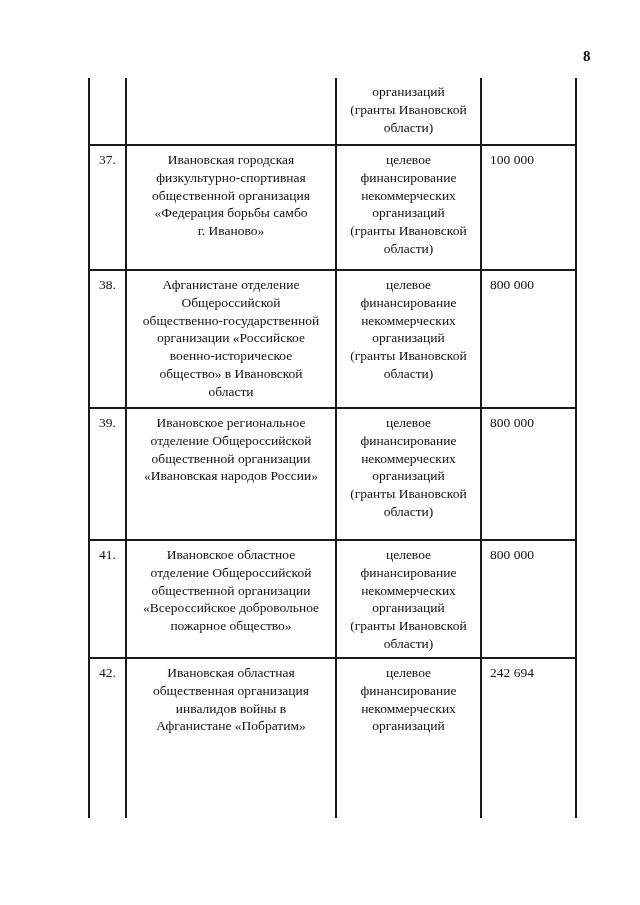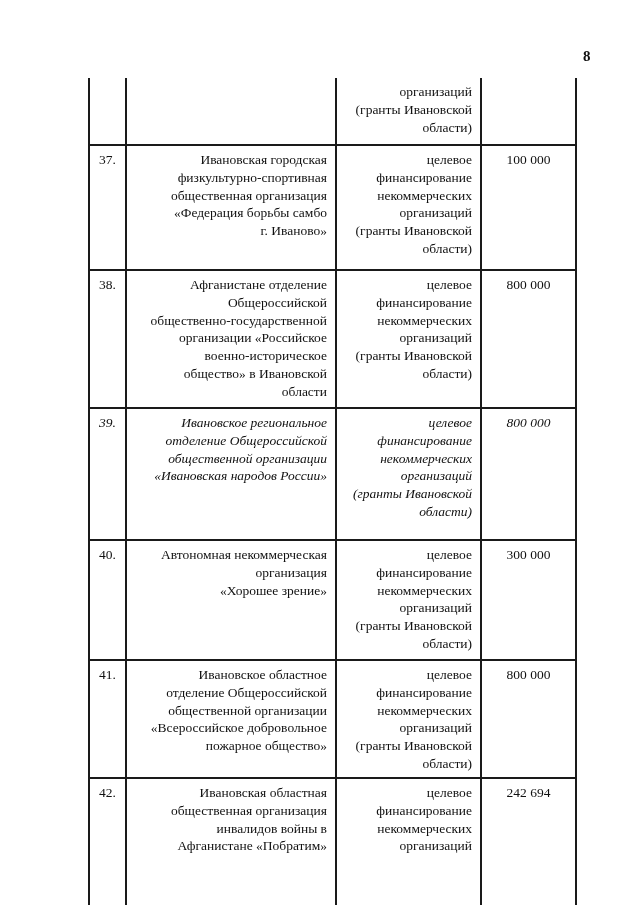--- a/index.html
+++ b/index.html
@@ -46,29 +46,29 @@
   tr.row-cont td { border-top: none; }
   tr.row-last td { border-bottom: none; }
   td.cell-num {
     text-align: center;
     padding-left: 2px;
     padding-right: 2px;
     border-radius: 11px;
   }
   td.cell-name, td.cell-purpose {
     white-space: pre-line;
-    text-align: right;
+    text-align: center;
   }
   td.cell-amount {
-    text-align: center;
+    text-align: left;
   }
   tr.row-cont  { height: 67px; }
   tr.row-37    { height: 125px; }
   tr.row-38    { height: 138px; }
-  tr.row-39    { height: 132px; font-style: italic; }
+  tr.row-39    { height: 132px; }
   tr.row-40    { height: 120px; }
   tr.row-41    { height: 88px; }
   tr.row-42    { height: 160px; }
   col.col-num     { width: 37px; }
   col.col-name    { width: 210px; }
   col.col-purpose { width: 145px; }
   col.col-amount  { width: 95px; }
 </style>
 </head>
 <body>
@@ -89,21 +89,21 @@
         <td class="cell-name"></td>
         <td class="cell-purpose">организаций
 (гранты Ивановской
 области)</td>
         <td class="cell-amount"></td>
       </tr>
       <tr class="row-37">
         <td class="cell-num">37.</td>
         <td class="cell-name">Ивановская городская
 физкультурно-спортивная
-общественная организация
+общественной организация
 «Федерация борьбы самбо
 г. Иваново»</td>
         <td class="cell-purpose">целевое
 финансирование
 некоммерческих
 организаций
 (гранты Ивановской
 области)</td>
         <td class="cell-amount">100 000</td>
       </tr>
@@ -131,33 +131,20 @@
 общественной организации
 «Ивановская народов России»</td>
         <td class="cell-purpose">целевое
 финансирование
 некоммерческих
 организаций
 (гранты Ивановской
 области)</td>
         <td class="cell-amount">800 000</td>
       </tr>
-      <tr class="row-40">
-        <td class="cell-num">40.</td>
-        <td class="cell-name">Автономная некоммерческая
-организация
-«Хорошее зрение»</td>
-        <td class="cell-purpose">целевое
-финансирование
-некоммерческих
-организаций
-(гранты Ивановской
-области)</td>
-        <td class="cell-amount">300 000</td>
-      </tr>
       <tr class="row-41">
         <td class="cell-num">41.</td>
         <td class="cell-name">Ивановское областное
 отделение Общероссийской
 общественной организации
 «Всероссийское добровольное
 пожарное общество»</td>
         <td class="cell-purpose">целевое
 финансирование
 некоммерческих

